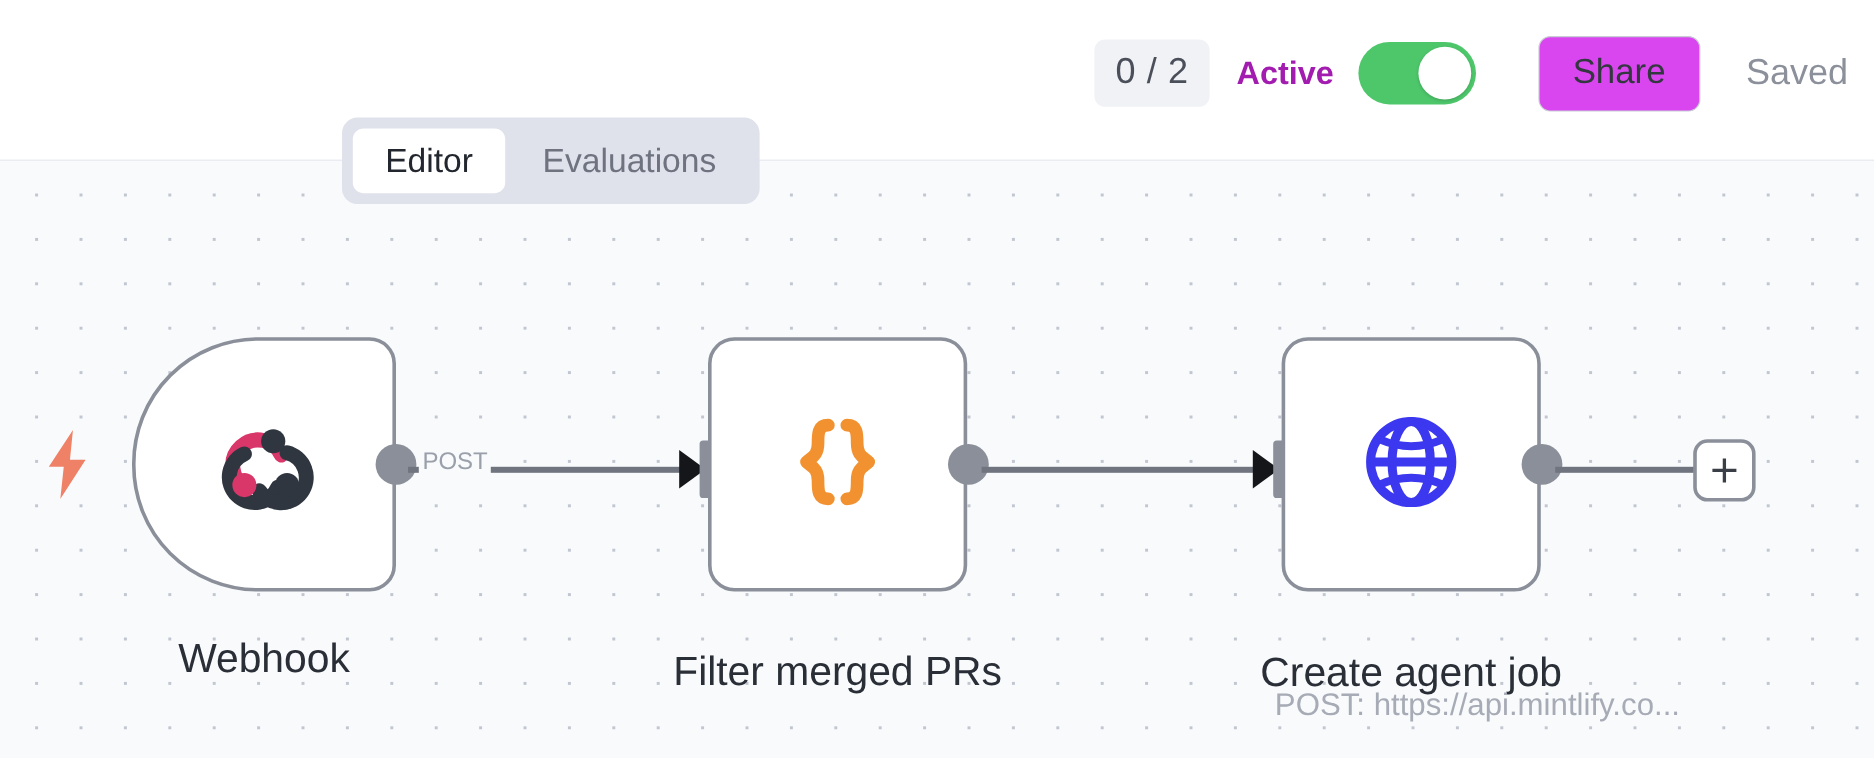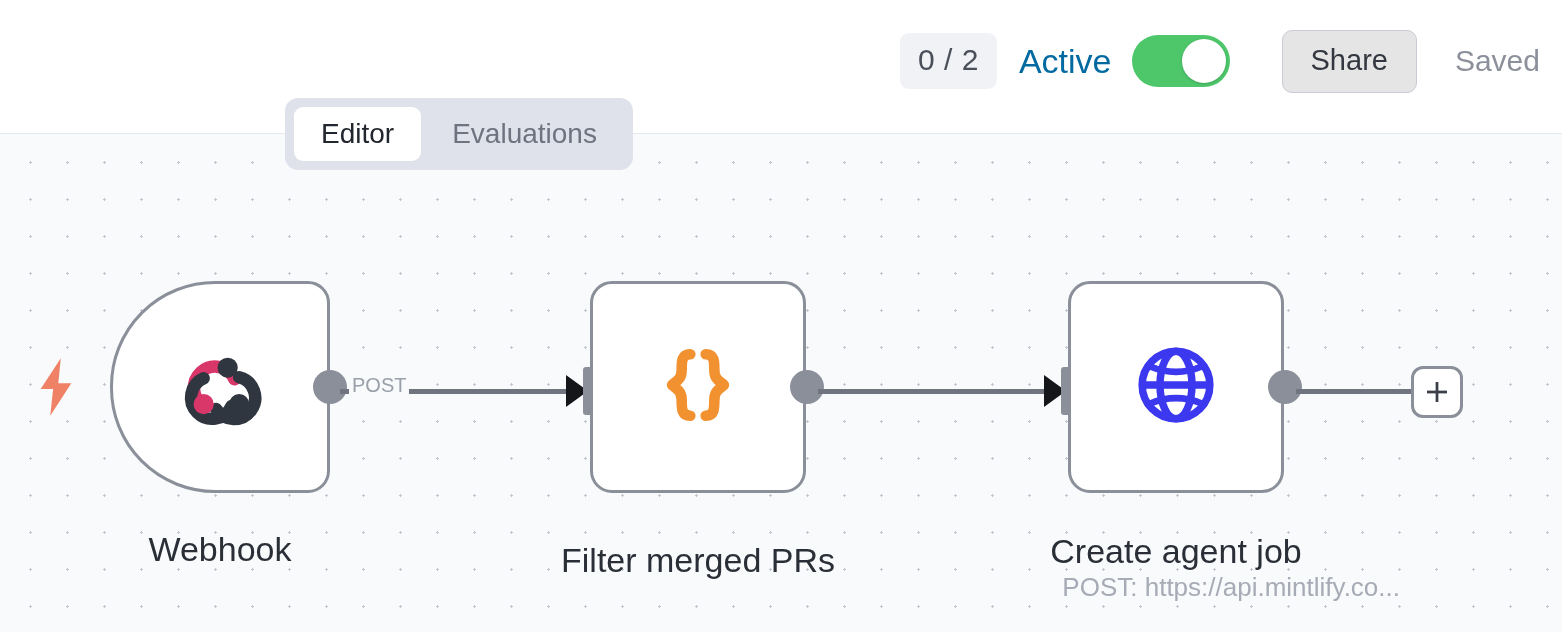--- a/index.html
+++ b/index.html
@@ -46,24 +46,25 @@
     color: #4a4f5a;
     font-size: 30px;
     line-height: 1;
     padding: 12px 18px 14px 18px;
     border-radius: 9px;
     letter-spacing: 0.5px;
     white-space: nowrap;
   }
 
   .active-label {
-    color: #0369a1;
-    font-size: 34px;
+    color: #a21caf;
+    font-size: 27px;
     margin-left: 22px;
     white-space: nowrap;
+    font-weight: bold;
   }
 
   .toggle {
     position: relative;
     width: 98px;
     height: 52px;
     border-radius: 26px;
     background: #4ec76b;
     margin-left: 20px;
     flex: none;
@@ -74,21 +75,21 @@
     right: 4px;
     width: 44px;
     height: 44px;
     border-radius: 50%;
     background: #ffffff;
     box-shadow: 0 1px 3px rgba(0,0,0,0.18);
   }
 
   .share-btn {
     margin-left: 52px;
-    background: #e5e5e5;
+    background: #d946ef;
     border: 1.6px solid #c9ccd6;
     border-radius: 10px;
     color: #33373f;
     font-size: 29px;
     font-family: "Liberation Sans", sans-serif;
     padding: 13px 28px 15px 28px;
     cursor: pointer;
     white-space: nowrap;
   }
 
@@ -319,21 +320,21 @@
           <svg width="94" height="94" viewBox="0 0 100 100">
             <circle cx="50" cy="50" r="36" fill="none" stroke="#3b38ef" stroke-width="8"></circle>
             <ellipse cx="50" cy="50" rx="17" ry="36" fill="none" stroke="#3b38ef" stroke-width="8"></ellipse>
             <line x1="14" y1="50" x2="86" y2="50" stroke="#3b38ef" stroke-width="8"></line>
             <path d="M22 30 Q 50 42 78 30" fill="none" stroke="#3b38ef" stroke-width="7"></path>
             <path d="M22 70 Q 50 58 78 70" fill="none" stroke="#3b38ef" stroke-width="7"></path>
           </svg>
         </span>
       </div>
       <div class="port-out" style="left:1268px; top:236px;"></div>
-      <div class="node-title" style="left:1035px; top:398px; width:282px;">Create agent job</div>
+      <div class="node-title" style="left:1035px; top:408px; width:282px;">Create agent job</div>
       <div class="node-subtitle" style="left:950px; top:438px; width:450px;text-align:right;">POST: https://api.mintlify.co...</div>
     </div>
 
     <div class="conn-line" style="left:1296px; top:255px; width:116px;"></div>
     <div class="add-btn" style="left:1411px; top:232px;">
       <svg width="30" height="30" viewBox="0 0 24 24">
         <line x1="12" y1="4" x2="12" y2="20" stroke="#3a3e46" stroke-width="2.2"></line>
         <line x1="4" y1="12" x2="20" y2="12" stroke="#3a3e46" stroke-width="2.2"></line>
       </svg>
     </div>

